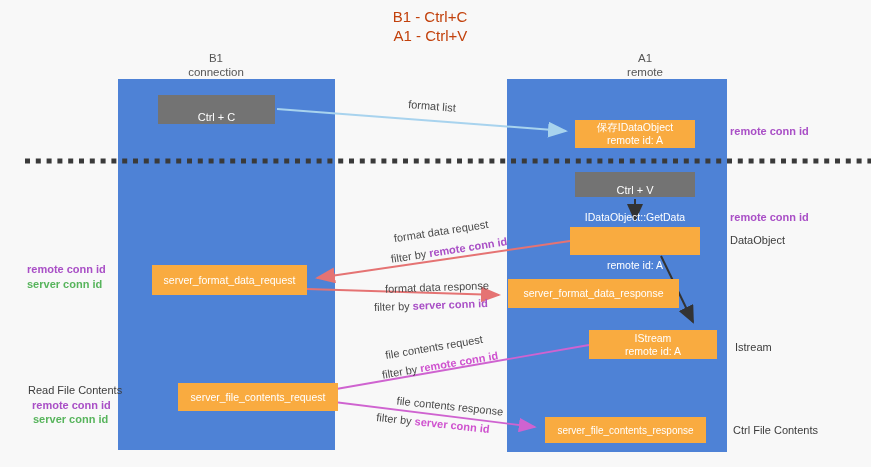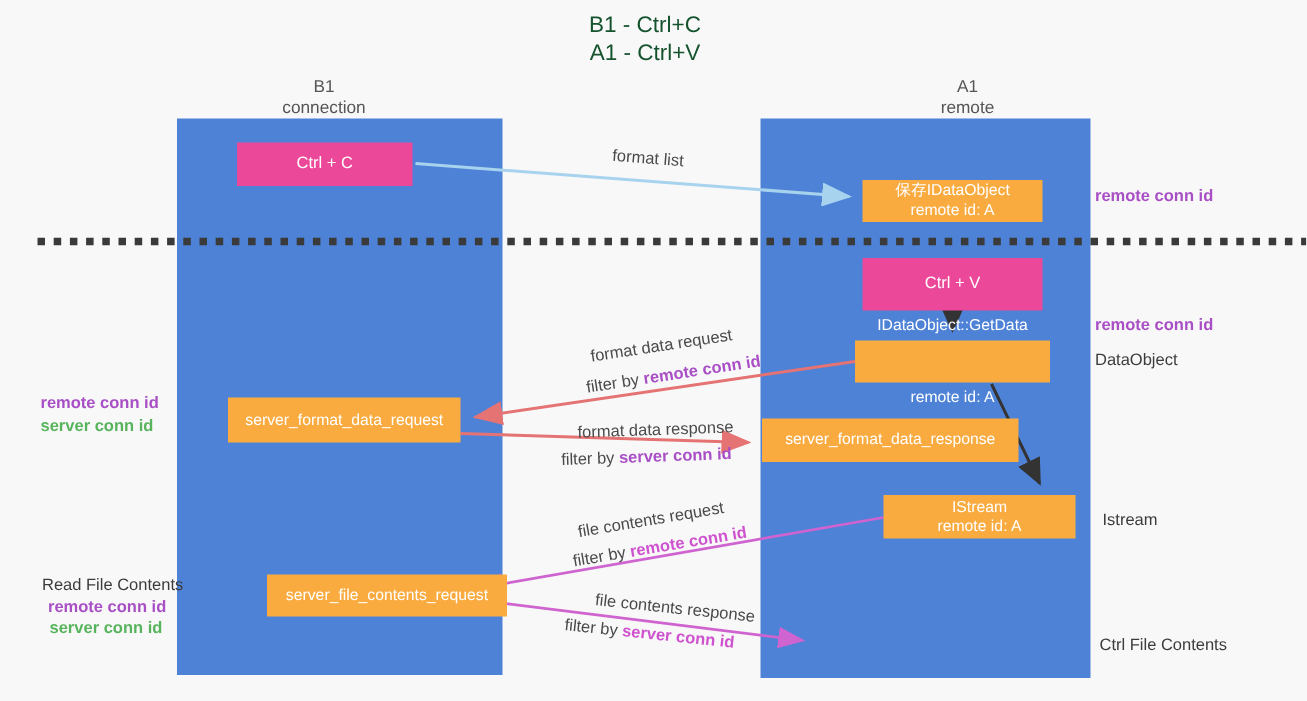--- a/index.html
+++ b/index.html
@@ -9,24 +9,24 @@
     position: relative;
     width: 871px;
     height: 467px;
     background: #f8f8f8;
     overflow: hidden;
   }
   .title {
     position: absolute;
     left: 430px; top: 7px;
     transform: translateX(-50%);
-    text-align: center;
+    text-align: right;
     font-size: 15px;
     line-height: 19px;
-    color: #14532d;
+    color: #c2410c;
   }
   .lane-header {
     position: absolute;
     transform: translateX(-50%);
     text-align: center;
     font-size: 11.5px;
     line-height: 14px;
     color: #555;
   }
   .lane {
@@ -44,21 +44,21 @@
     display: flex;
     flex-direction: column;
     align-items: center;
     justify-content: center;
     text-align: center;
     color: #fff;
     font-size: 10.5px;
     line-height: 13px;
     white-space: nowrap;
   }
-  .green { background: #ec4899; }
+  .green { background: #737373; justify-content: flex-end; }
   .orange { background: #f9ab40; }
   .flow-label {
     position: absolute;
     white-space: nowrap;
     font-size: 11px;
     color: #4a4a4a;
   }
   .side-label {
     position: absolute;
     white-space: nowrap;
@@ -126,21 +126,21 @@
 
   <div class="box green" style="left:158px; top:95px; width:117px; height:29px; font-size:11px;">
     <span>Ctrl + C</span>
   </div>
 
   <div class="box orange" style="left:575px; top:120px; width:120px; height:28px;">
     <span>保存IDataObject</span>
     <span>remote id: A</span>
   </div>
 
-  <div class="box green" style="left:575px; top:172px; width:120px; height:35px; font-size:11px;">
+  <div class="box green" style="left:575px; top:172px; width:120px; height:25px; font-size:11px;">
     <span>Ctrl + V</span>
   </div>
 
   <div class="box orange" style="left:570px; top:227px; width:130px; height:28px;gap:35px;">
     <span>IDataObject::GetData</span>
     <span>remote id: A</span>
   </div>
 
   <div class="box orange" style="left:152px; top:265px; width:155px; height:30px;">
     <span>server_format_data_request</span>
@@ -152,20 +152,23 @@
 
   <div class="box orange" style="left:589px; top:330px; width:128px; height:29px;">
     <span>IStream</span>
     <span>remote id: A</span>
   </div>
 
   <div class="box orange" style="left:150px; top:383px; width:160px; height:28px;margin-left:28px;">
     <span>server_file_contents_request</span>
   </div>
 
+  <div class="box orange" style="left:545px; top:417px; width:161px; height:26px; font-size:10px;">
+    <span>server_file_contents_response</span>
+  </div>
 
   <div class="flow-label" style="left:432px; top:106px; transform:translate(-50%,-50%) rotate(4.5deg);">format list</div>
 
   <div class="flow-label" style="left:441px; top:231px; transform:translate(-50%,-50%) rotate(-8.7deg);">format data request</div>
   <div class="flow-label" style="left:449px; top:250px; transform:translate(-50%,-50%) rotate(-8.7deg);">
     <span>filter by </span><span class="accent-purple">remote conn id</span>
   </div>
 
   <div class="flow-label" style="left:437px; top:287px; transform:translate(-50%,-50%) rotate(-2deg);">format data response</div>
   <div class="flow-label" style="left:431px; top:305px; transform:translate(-50%,-50%) rotate(-2deg);">

